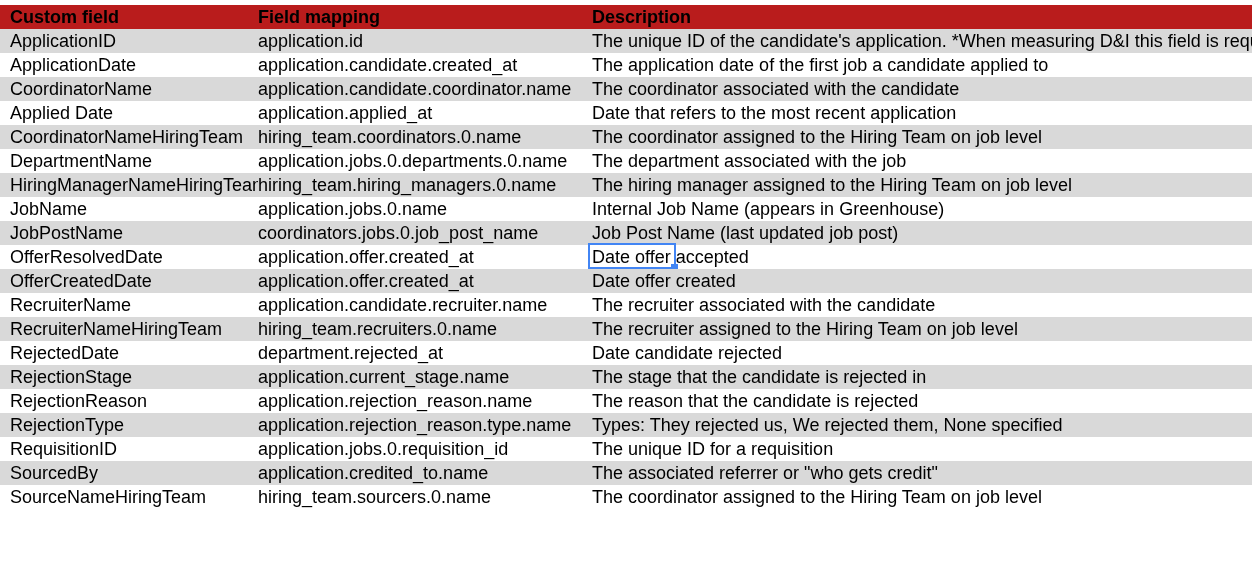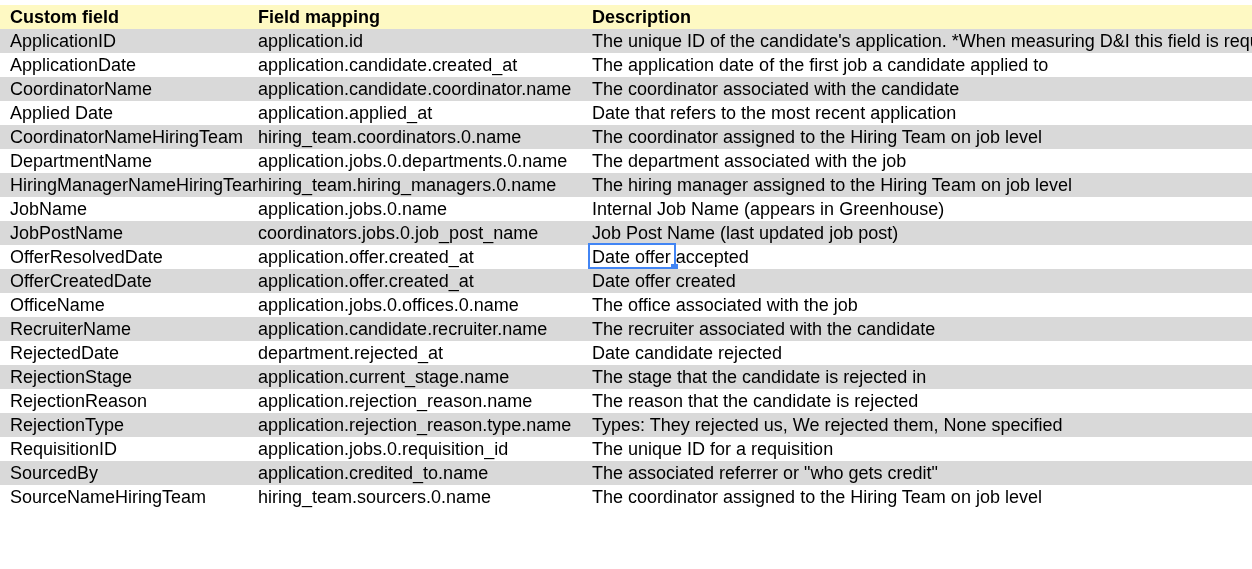--- a/index.html
+++ b/index.html
@@ -26,21 +26,21 @@
   col.c3 { width: 660px; }
   th, td {
     height: 24px;
     padding: 0;
     line-height: 24px;
     text-align: left;
     white-space: nowrap;
     overflow: visible;
     vertical-align: middle;
   }
-  th { font-weight: bold; background: #fef9c3; }
+  th { font-weight: bold; background: #b91c1c; }
   th.first, td.first { padding-left: 10px; }
   tbody tr:nth-child(odd) td { background: var(--stripe, #d9d9d9); }
   tbody tr:nth-child(even) td { background: #ffffff; }
   .underline { }
   td.cell { position: relative; }
   .selection-box {
     position: absolute;
     left: -4px;
     top: -2px;
     width: 88px;
@@ -137,32 +137,32 @@
             <div class="selection-handle"></div>
           </div></td>
   </tr>
 
   <tr class="table-row">
     <td class="cell first"><span class="field-text">OfferCreatedDate</span></td>
     <td class="cell"><span class="mapping-text">application.offer.created_at</span></td>
     <td class="cell"><span class="desc-text">Date offer created</span></td>
   </tr>
 
-  <tr class="table-row">
-    <td class="cell first"><span class="field-text">OfficeName</span></td>
-    <td class="cell"><span class="mapping-text">application.jobs.0.offices.0.name</span></td>
-    <td class="cell"><span class="desc-text">The office associated with the job</span></td>
-  </tr>
 
   <tr class="table-row">
     <td class="cell first"><span class="field-text">RecruiterName</span></td>
     <td class="cell"><span class="mapping-text">application.candidate.recruiter.name</span></td>
     <td class="cell"><span class="desc-text">The recruiter associated with the candidate</span></td>
   </tr>
 
+  <tr class="table-row">
+    <td class="cell first"><span class="field-text">RecruiterNameHiringTeam</span></td>
+    <td class="cell"><span class="mapping-text">hiring_team.recruiters.0.name</span></td>
+    <td class="cell"><span class="desc-text">The recruiter assigned to the Hiring Team on job level</span></td>
+  </tr>
 
   <tr class="table-row">
     <td class="cell first"><span class="field-text">RejectedDate</span></td>
     <td class="cell"><span class="mapping-text">department.rejected_at</span></td>
     <td class="cell"><span class="desc-text">Date candidate rejected</span></td>
   </tr>
 
   <tr class="table-row">
     <td class="cell first"><span class="field-text">RejectionStage</span></td>
     <td class="cell"><span class="mapping-text">application.current_stage.name</span></td>

